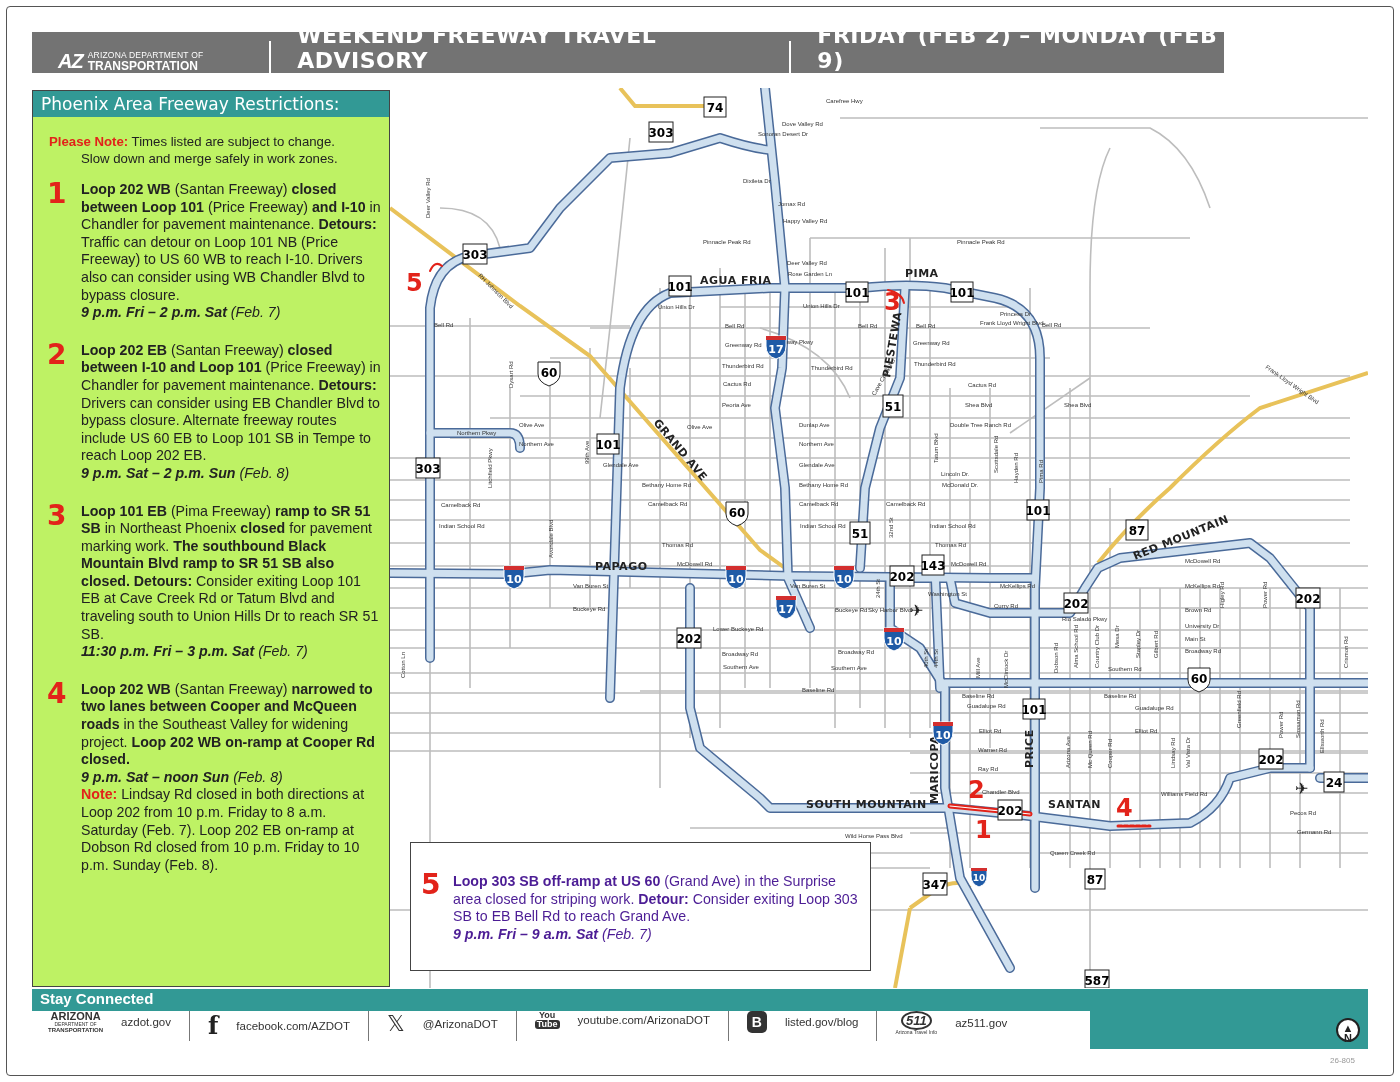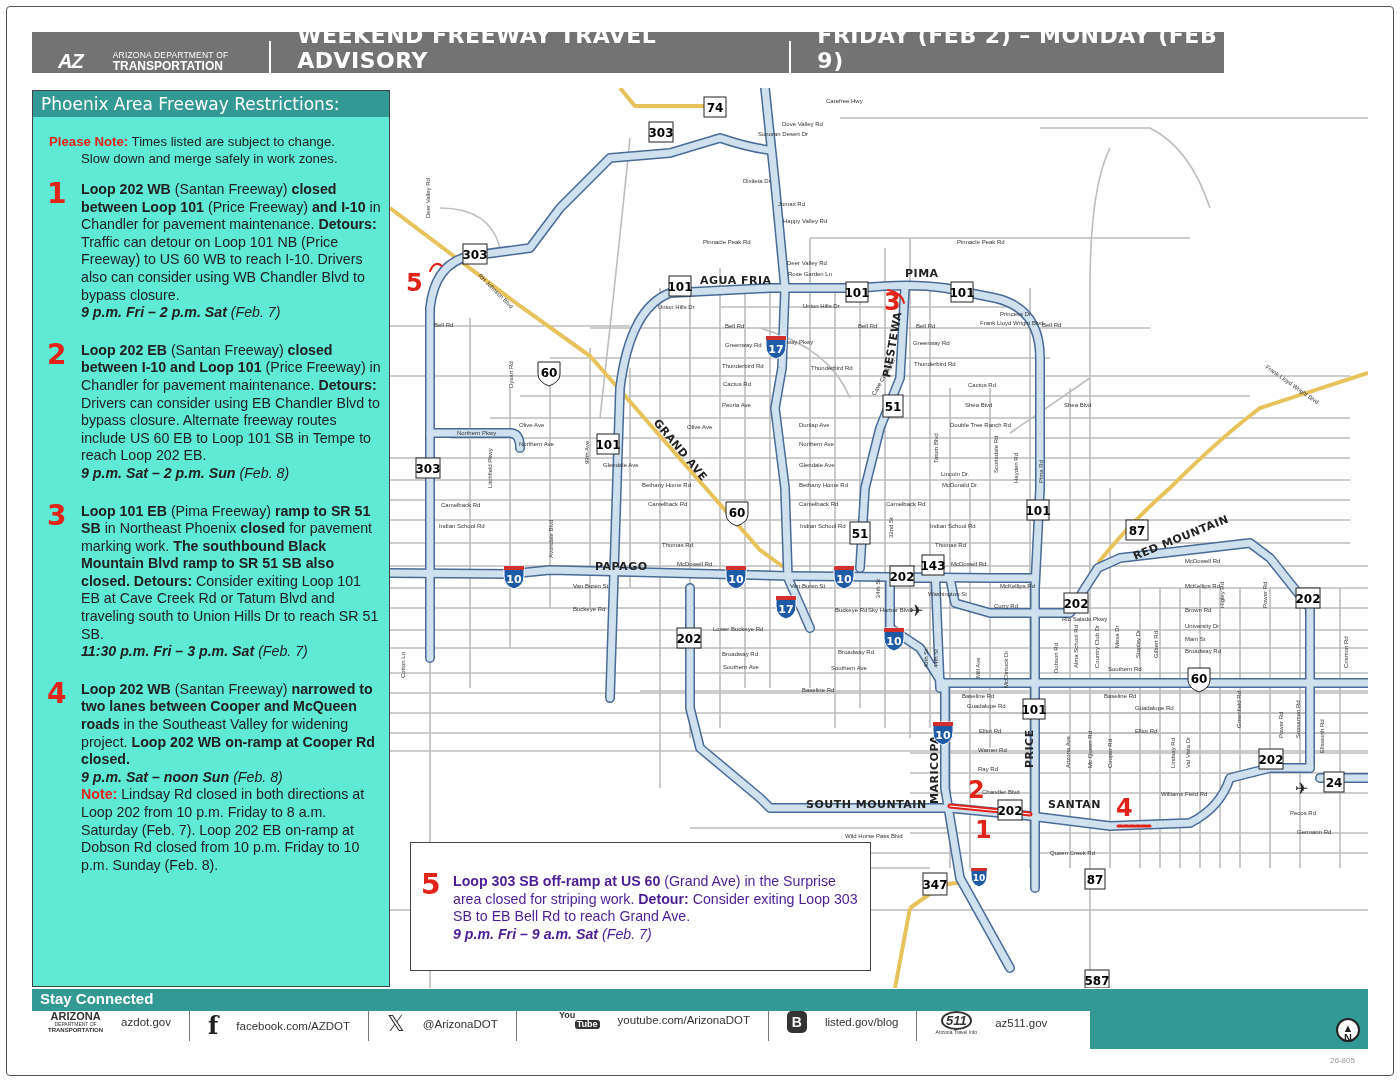--- a/index.html
+++ b/index.html
@@ -1,26 +1,26 @@
 <!DOCTYPE html>
 <html><head>
 <meta charset="utf-8">
 <style>
   * { box-sizing: border-box; margin: 0; padding: 0; }
   body { width: 1400px; height: 1082px; background: #ffffff; font-family: "Liberation Sans", sans-serif; position: relative; overflow: hidden; }
   .frame { position: absolute; left: 6px; top: 6px; width: 1388px; height: 1070px; border: 1px solid #555; border-radius: 4px; }
   .header { position: absolute; left: 32px; top: 32px; width: 1192px; height: 41px; background: #737373; display: flex; align-items: flex-end; color: #fff; }
   .hdr-logo { display: flex; align-items: center; padding-left: 26px; width: 224px; }
   .az-mark { font-weight: bold; font-size: 20px; font-style: italic; letter-spacing: -1px; margin-right: 5px; }
-  .logo-text { display: flex; flex-direction: column; line-height: 1; margin-left: 25px; }
+  .logo-text { display: flex; flex-direction: column; line-height: 1; }
   .logo-text .l1 { font-size: 8.5px; letter-spacing: 0.2px; }
   .logo-text .l2 { font-size: 12px; font-weight: bold; }
   .hdr-sep { width: 2px; height: 32px; background: #fff; margin: 0 26px; }
   .hdr-title { font-family: "DejaVu Sans", sans-serif; font-weight: bold; font-size: 22px; letter-spacing: 0.5px; }
-  .left-panel { position: absolute; left: 32px; top: 90px; width: 358px; height: 897px; border: 1px solid #444; background: #5eead4; }
+  .left-panel { position: absolute; left: 32px; top: 90px; width: 358px; height: 897px; border: 1px solid #444; background: #bef264; }
   .lp-head { background: #329995; color: #fff; font-size: 17px; padding: 3px 8px; height: 26px; font-family: "DejaVu Sans", sans-serif; }
   .note { padding: 16px 10px 0 16px; font-size: 13.2px; line-height: 17px; color: #222; }
   .note .red { color: #e2231a; font-weight: bold; }
   .note .indent { padding-left: 32px; display: block; }
   .item { display: flex; margin-top: 14px; padding-left: 14px; padding-right: 6px; }
   .item .num { color: #e2231a; font-weight: bold; font-size: 28px; width: 34px; line-height: 26px; font-family: "DejaVu Sans", sans-serif; }
   .item .body { font-size: 14.2px; line-height: 17.6px; color: #222; flex: 1; }
   .item .body b { font-weight: bold; }
   .item .body .time { font-weight: bold; font-style: italic; }
   .item .body .timep { font-style: italic; }
@@ -584,21 +584,21 @@
   </div>
   <div class="f-sep"></div>
   <div class="f-item">
     <span class="f-icon" style="font-size:22px;color:#333;">𝕏</span>
     <span>@ArizonaDOT</span>
   </div>
   <div class="f-sep"></div>
   <div class="f-item">
     <span class="f-icon" style="flex-direction:column;font-size:9px;font-weight:bold;line-height:1;color:#333;">
       <span>You</span>
-        <span style="background:#333;color:#fff;padding:0 2px;border-radius:3px;margin-left:40px;">Tube</span>
+        <span style="background:#333;color:#fff;padding:0 2px;border-radius:3px;">Tube</span>
     </span>
     <span>youtube.com/ArizonaDOT</span>
   </div>
   <div class="f-sep"></div>
   <div class="f-item">
     <span class="f-icon" style="width:20px;height:22px;background:#333;border-radius:5px;color:#fff;font-weight:bold;font-size:14px;">B</span>
     <span>listed.gov/blog</span>
   </div>
   <div class="f-sep"></div>
   <div class="f-item">

